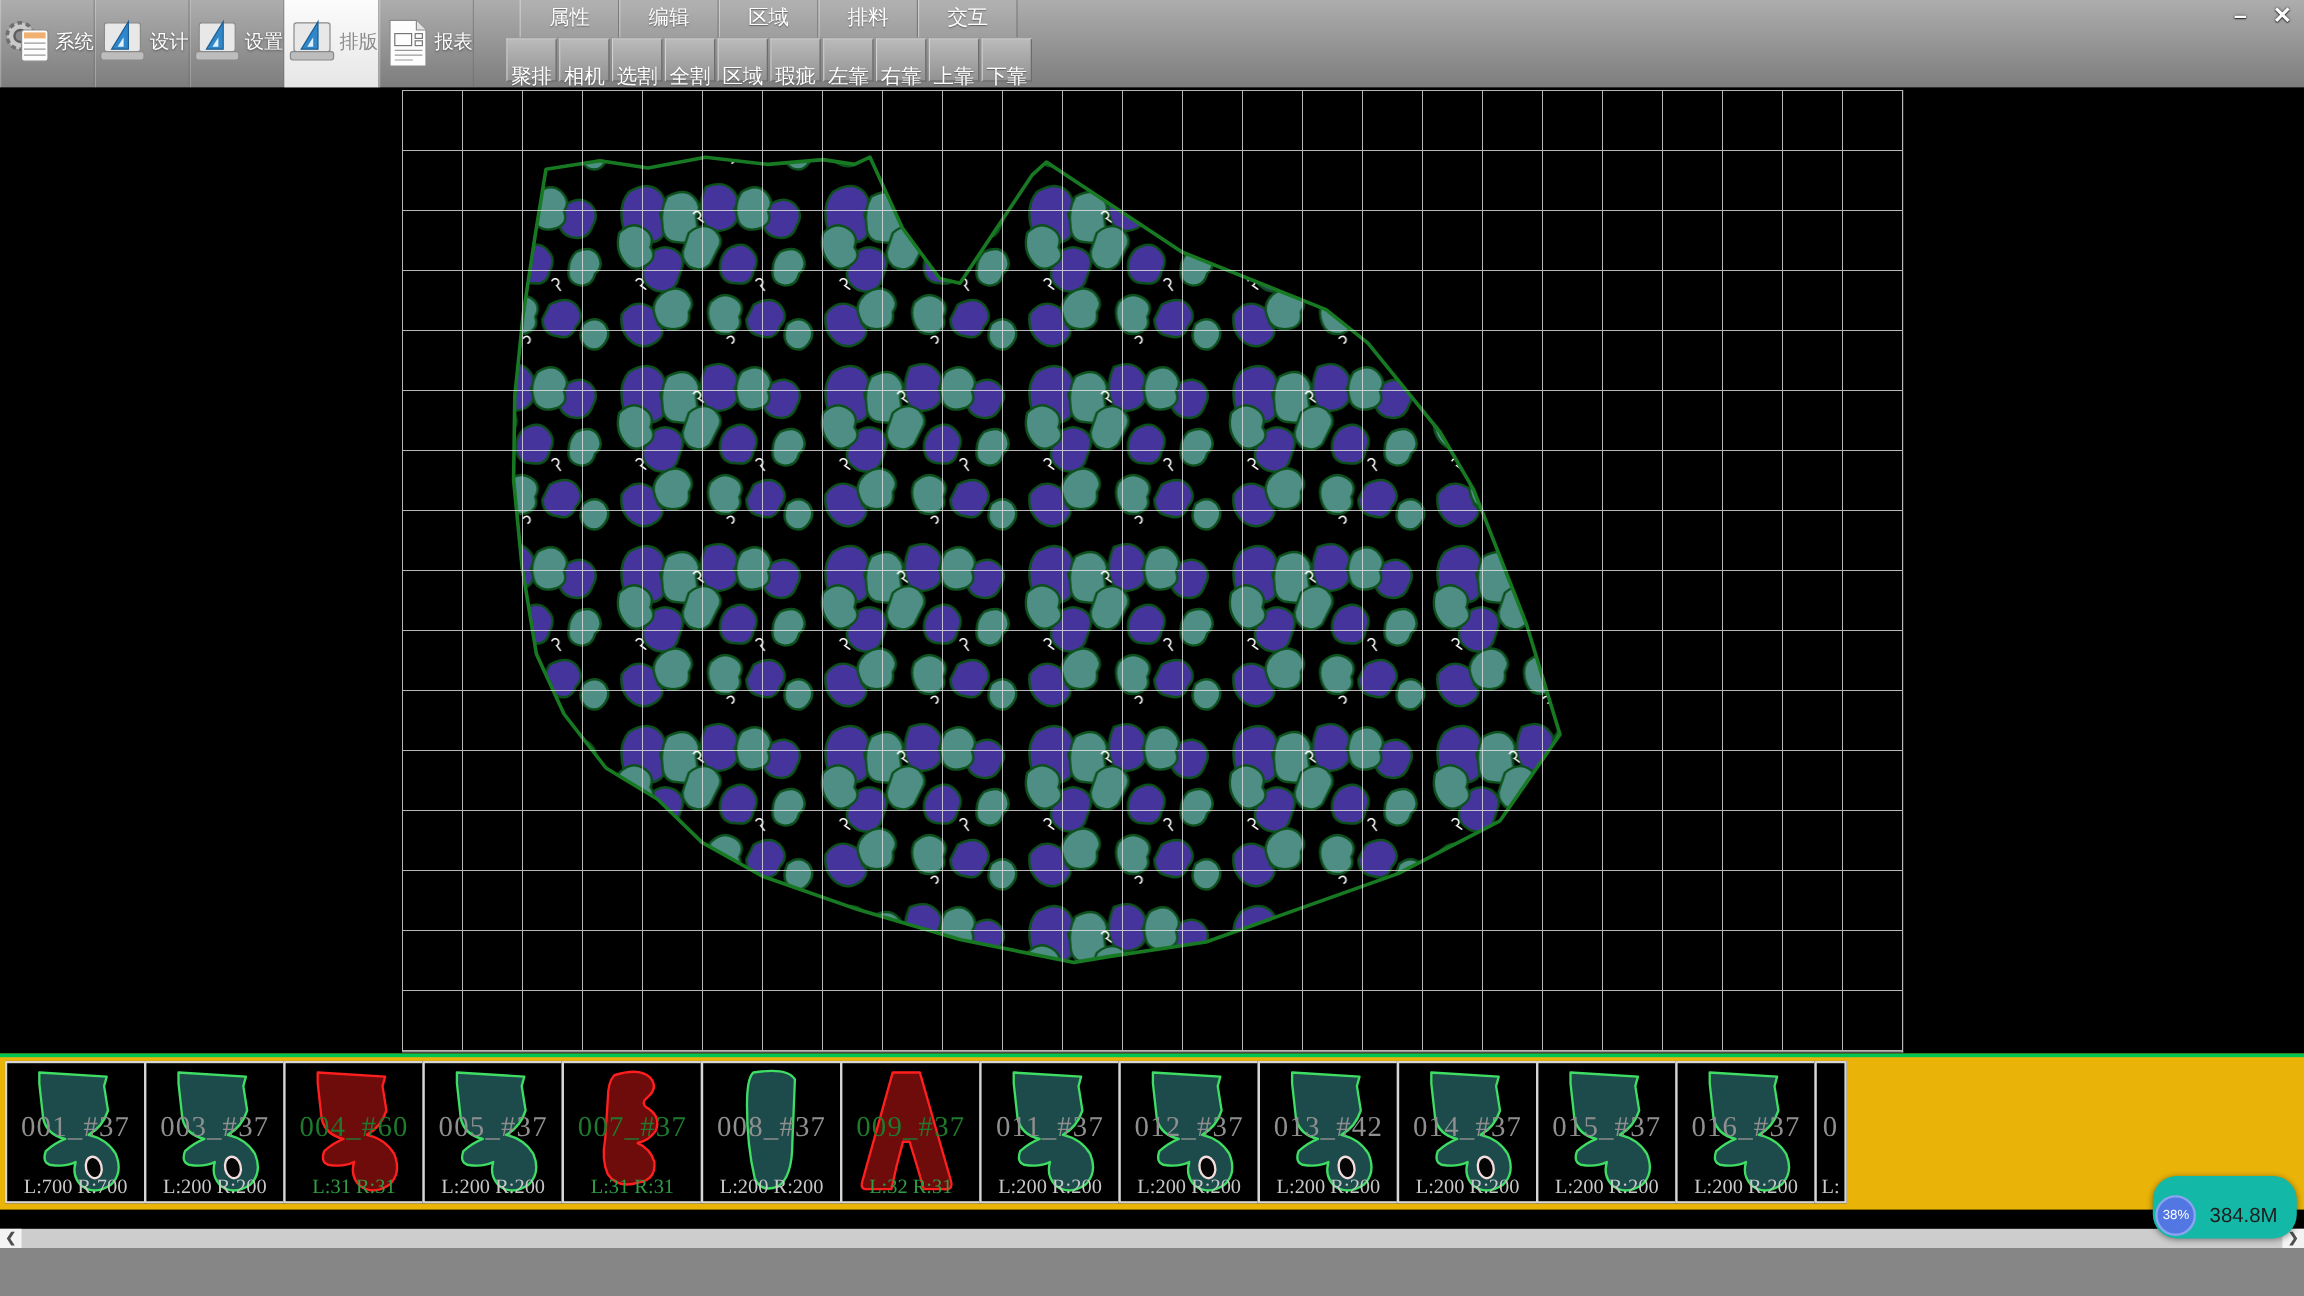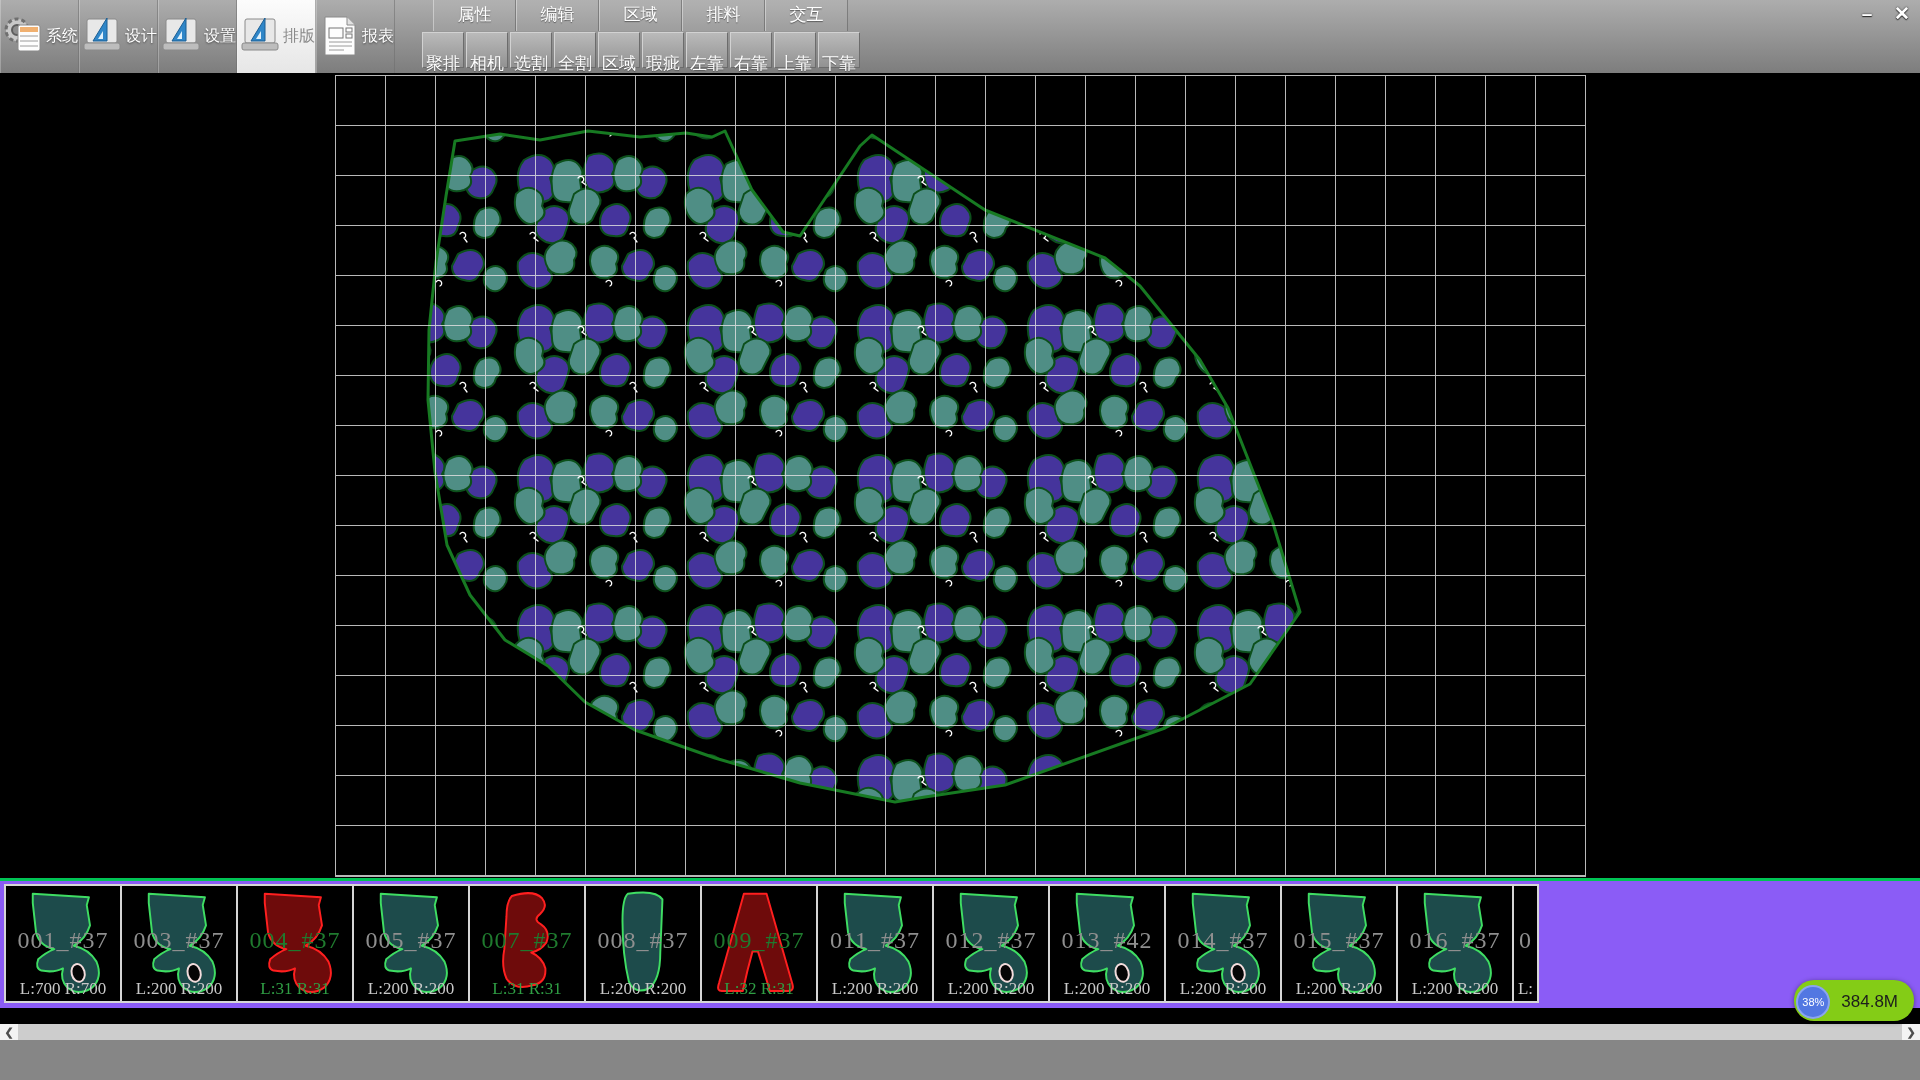--- a/index.html
+++ b/index.html
@@ -40,35 +40,35 @@
         border-right:1px solid var(--grid);border-bottom:1px solid var(--grid);
         background-image:linear-gradient(to right,var(--grid) 1px,transparent 1px),
                          linear-gradient(to bottom,var(--grid) 1px,transparent 1px);
         background-size:50px 50px}
   .pt{fill:var(--teal);stroke:var(--pstroke);stroke-width:2;stroke-linejoin:round}
   .pp{fill:var(--purple);stroke:var(--pstroke);stroke-width:2;stroke-linejoin:round}
   .pm{fill:none;stroke:#fff;stroke-width:1.3;stroke-linecap:round}
   .hide-poly{fill:url(#pieces);stroke:var(--hide);stroke-width:3;stroke-linejoin:round}
 
   
-  .strip{position:absolute;top:878px;left:0;width:1920px;height:130px;background:#8b5cf6;
+  .strip{position:absolute;top:878px;left:0;width:1920px;height:130px;background:#eab308;
          border-top:3px solid #00c455;box-sizing:border-box}
   .cells{position:absolute;top:3px;left:4px;right:0;height:119px;display:flex;overflow:hidden}
   .cell{flex:0 0 118px;height:119px;border:2px solid #d6d6d6;margin-left:-2px;position:relative;
         background:#000;box-sizing:border-box;cursor:pointer;overflow:hidden}
   .cell:first-child{margin-left:0}
   .cell svg{position:absolute;left:3px;top:1px}
   .pid{position:absolute;top:41px;width:100%;text-align:center;
        font-family:"Liberation Serif",serif;font-size:24px;letter-spacing:1px;pointer-events:none}
   .plr{position:absolute;bottom:2px;width:100%;text-align:center;
        font-family:"Liberation Serif",serif;font-size:17px;pointer-events:none}
 
   
-  .badge{position:absolute;right:6px;top:980px;height:38px;background:#84cc16;border-radius:20px;
-         display:flex;align-items:center;padding:3px 16px 0 2px;box-shadow:0 1px 5px rgba(0,0,0,.45);z-index:5}
+  .badge{position:absolute;right:6px;top:980px;height:38px;background:#14b8a6;border-radius:20px;
+         display:flex;align-items:center;padding:14px 16px 0 2px;box-shadow:0 1px 5px rgba(0,0,0,.45);z-index:5}
   .badge-circle{width:34px;height:34px;border-radius:50%;background:#5277e2;border:2px solid #8aa4f0;
                 color:#fff;font-size:11px;display:flex;align-items:center;justify-content:center;box-sizing:border-box}
   .badge-text{margin-left:11px;font-size:17px;color:#1d1d1d}
 
   
   .hscroll{position:absolute;top:1024px;left:0;width:1920px;height:16px;background:#cdcdcd;
            display:flex;justify-content:space-between}
   .scroll-btn{width:18px;height:16px;background:#f3f3f3;color:#4f4f4f;font-size:11px;font-weight:bold;
               line-height:16px;text-align:center;cursor:pointer}
   .bottom-bar{position:absolute;top:1040px;left:0;width:1920px;height:40px;background:#868686}
@@ -214,21 +214,21 @@
           <path d="M22,6 L74,9 L72,16 L75,34 Q71,46 60,52 Q74,55 81,66 Q87,80 77,89 Q64,97 54,89 Q47,82 50,72 Q42,76 30,74 Q24,72 27,64 Q34,58 42,55 Q28,52 25,40 L22,14 Z" fill="#1d4b4b" stroke="#3fdd63" stroke-width="1.8" stroke-linejoin="round"></path>
           <ellipse cx="64" cy="76" rx="6" ry="8" transform="rotate(-15 64 76)" fill="#050505" stroke="#f2dcdc" stroke-width="1.8"></ellipse>
         </svg>
         <div class="pid" style="color:#8f8f8f">003_#37</div>
         <div class="plr" style="color:#c8c8c8">L:200 R:200</div>
       </div>
       <div class="cell">
         <svg width="108" height="113" viewBox="0 0 100 100" preserveAspectRatio="none">
           <path d="M22,6 L74,9 L72,16 L75,34 Q71,46 60,52 Q74,55 81,66 Q87,80 77,89 Q64,97 54,89 Q47,82 50,72 Q42,76 30,74 Q24,72 27,64 Q34,58 42,55 Q28,52 25,40 L22,14 Z" fill="#6e0b0b" stroke="#ff1f1f" stroke-width="1.8" stroke-linejoin="round"></path>
         </svg>
-        <div class="pid" style="color:#1f7a2e">004_#37</div>
+        <div class="pid" style="color:#1f7a2e">004_#60</div>
         <div class="plr" style="color:#2f9e44">L:31 R:31</div>
       </div>
       <div class="cell">
         <svg width="108" height="113" viewBox="0 0 100 100" preserveAspectRatio="none">
           <path d="M22,6 L74,9 L72,16 L75,34 Q71,46 60,52 Q74,55 81,66 Q87,80 77,89 Q64,97 54,89 Q47,82 50,72 Q42,76 30,74 Q24,72 27,64 Q34,58 42,55 Q28,52 25,40 L22,14 Z" fill="#1d4b4b" stroke="#3fdd63" stroke-width="1.8" stroke-linejoin="round"></path>
         </svg>
         <div class="pid" style="color:#8f8f8f">005_#37</div>
         <div class="plr" style="color:#c8c8c8">L:200 R:200</div>
       </div>
       <div class="cell">

